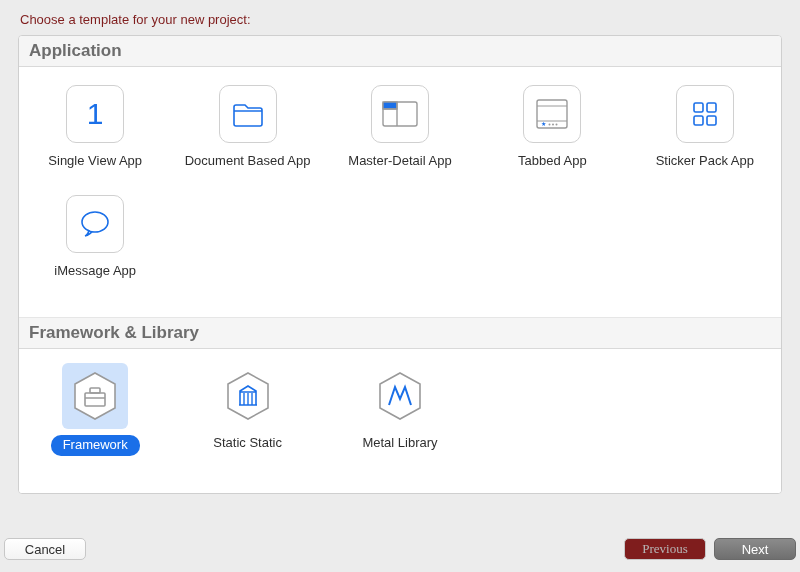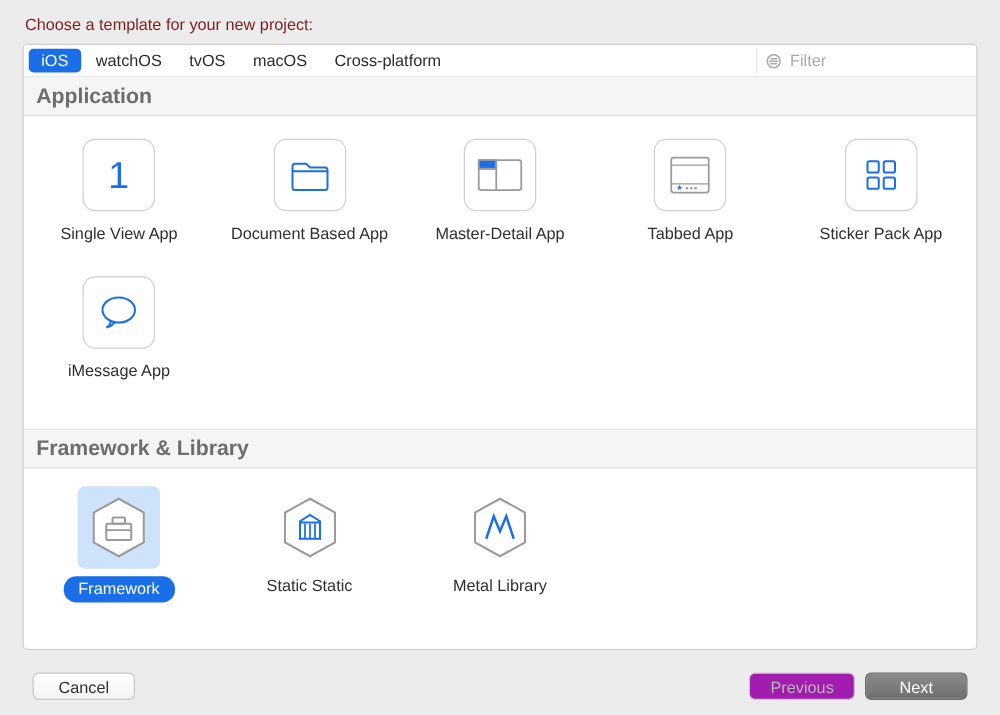--- a/index.html
+++ b/index.html
@@ -129,73 +129,55 @@
     padding: 4px;
     margin: -4px;
   }
   .footer {
     position: absolute;
     left: 0;
     right: 0;
     bottom: 12px;
     display: flex;
     align-items: center;
-    padding: 0 26px;
+    padding: 0 4px;
   }
   .footer .spacer { flex: 1; }
   .btn {
     height: 22px;
     min-width: 82px;
     padding: 0 16px;
     border: 1px solid #c7c7c7;
     border-radius: 5px;
     background: linear-gradient(#ffffff, #f3f3f3);
     font-size: 13px;
     color: #2f2f2f;
     display: inline-flex;
     align-items: center;
     justify-content: center;
     margin-left: 8px;
   }
   .btn.disabled {
     color: #b7b7b7;
-    background: #a21caf;
+    background: #7f1d1d;
+    font-family: Liberation Serif, serif;
   }
   .btn.primary {
     background: linear-gradient(#8b8b8b, #6f6f6f);
     border: 1px solid #6a6a6a;
     color: #fff;
   }
 </style>
 </head>
 <body>
 
 <div class="heading">Choose a template for your new project:</div>
 
 <div class="panel">
 
-  <div class="tabbar">
-    <div class="tab selected">iOS</div>
-    <div class="tab">watchOS</div>
-    <div class="tab">tvOS</div>
-    <div class="tab">macOS</div>
-    <div class="tab">Cross-platform</div>
-    <div class="spacer"></div>
-    <div class="filter">
-      <span class="filter-icon">
-        <svg width="14" height="14" viewBox="0 0 14 14">
-            <circle cx="7" cy="7" r="5.2" fill="none" stroke="#a9a9a9" stroke-width="1.2"></circle>
-            <line x1="3.2" y1="7" x2="10.8" y2="7" stroke="#a9a9a9" stroke-width="1.2"></line>
-            <line x1="4.2" y1="5" x2="9.8" y2="5" stroke="#a9a9a9" stroke-width="1.2"></line>
-            <line x1="4.2" y1="9" x2="9.8" y2="9" stroke="#a9a9a9" stroke-width="1.2"></line>
-          </svg>
-      </span>
-      <input type="text" placeholder="Filter" style="">
-    </div>
-  </div>
 
   <div class="section-header first">Application</div>
 
   <div class="grid">
 
     <div class="template">
       <div class="icon-tile">
         <svg width="40" height="40" viewBox="0 0 40 40">
             <text x="20" y="30" text-anchor="middle" font-size="30" font-family="Helvetica" font-weight="300" fill="#1a6fe8">1</text>
           </svg>

